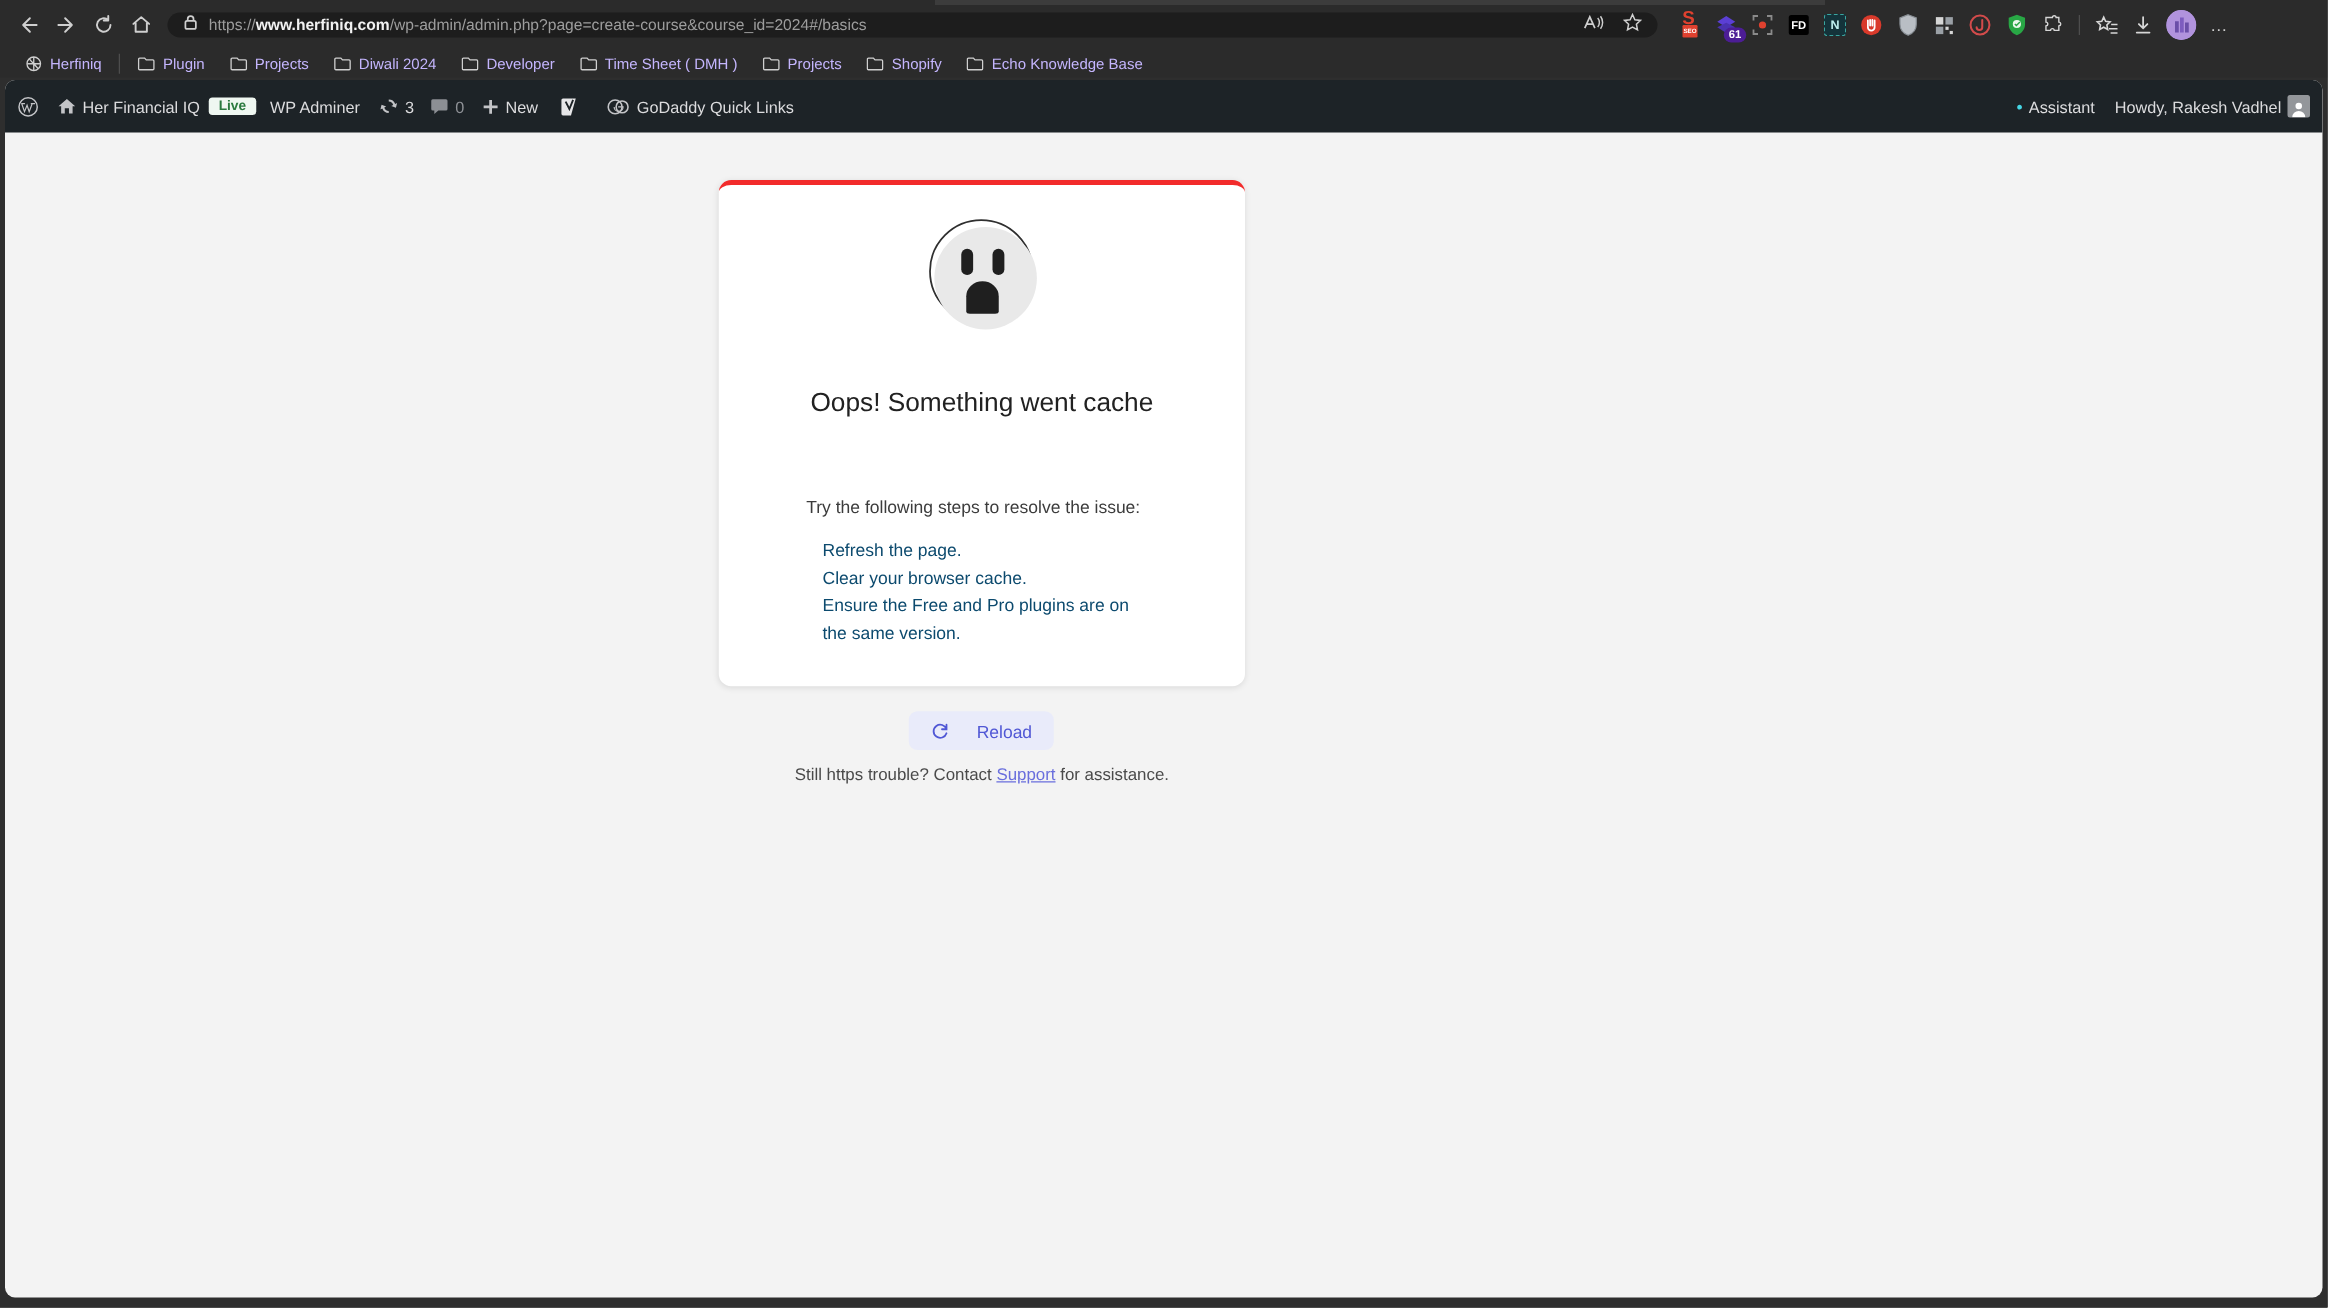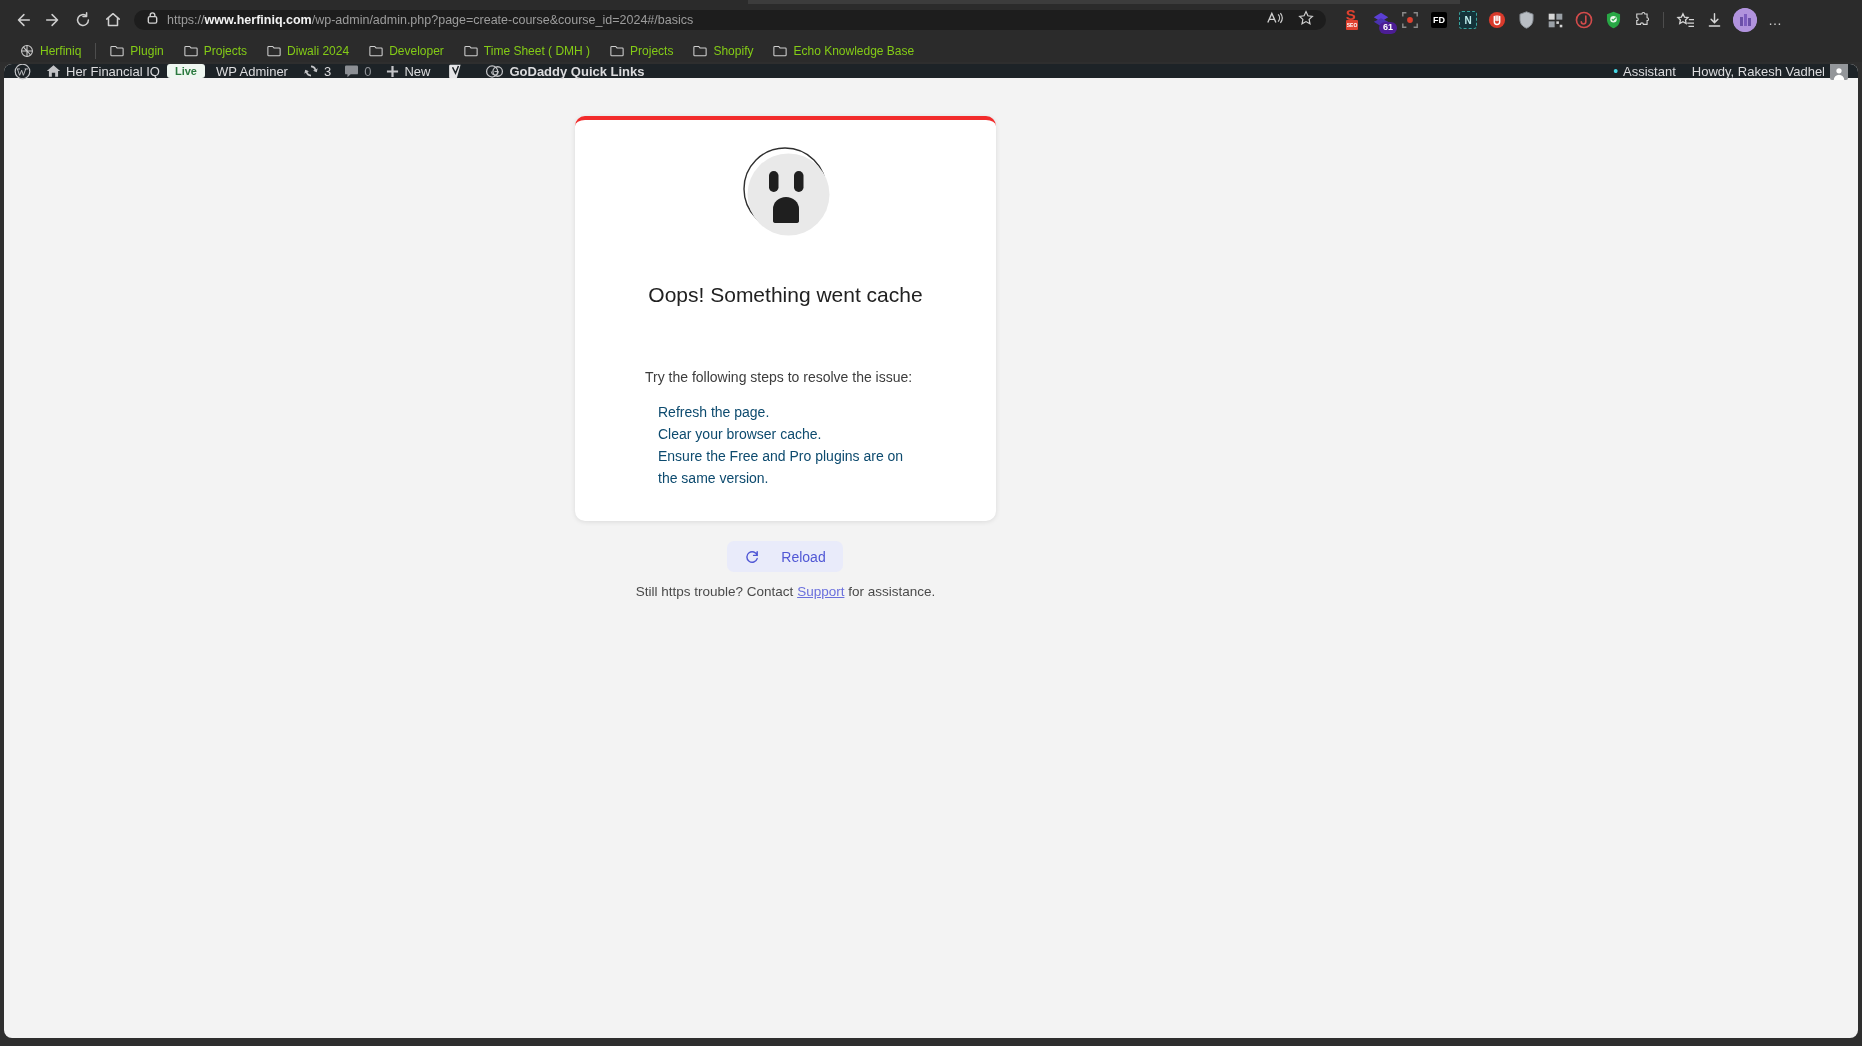--- a/index.html
+++ b/index.html
@@ -27,30 +27,30 @@
   .ext { position:relative; width:20px; height:20px; display:flex; align-items:center; justify-content:center;
          font-size:11px; }
   .badge { position:absolute; bottom:-4px; right:-6px; background:#4c1d95; color:#fff; font-size:9px;
            font-weight:bold; padding:1px 4px; border-radius:7px; line-height:1.1; }
   .vsep { width:1px; height:16px; background:#4d4d4d; margin:0 2px; }
   .avatar-browser { width:24px; height:24px; border-radius:50%; background:#b193dd; overflow:hidden; }
 
   
   .bookmarks { position:absolute; top:40px; left:0; right:0; height:22px; background:#2b2b2b;
                display:flex; align-items:center; padding:0 12px; gap:4px; }
-  .bm { display:flex; align-items:center; gap:6px; color:#84cc16; font-size:12px; padding:2px 8px;
+  .bm { display:flex; align-items:center; gap:6px; color:#c4b5fd; font-size:12px; padding:2px 8px;
         border-radius:4px; white-space:nowrap; }
   .bm svg { flex:0 0 auto; }
 
   
   .frame { position:absolute; top:64px; left:4px; right:4px; bottom:8px; background:#f3f3f3;
            border-radius:8px; overflow:hidden; }
 
   
-  .adminbar { height:14px; background:#1d2327; display:flex; align-items:center; color:#dcdcde;
+  .adminbar { height:42px; background:#1d2327; display:flex; align-items:center; color:#dcdcde;
               font-size:13px; padding:0 10px; gap:7px; }
   .ab-item { display:flex; align-items:center; gap:5px; white-space:nowrap; }
   .ab-muted { color:#8e9196; }
   .live-badge { background:#eff7f1; color:#2b7a3f; font-size:11px; font-weight:bold;
                 padding:1px 8px; border-radius:3px; }
   .assist-dot { color:#45d6e4; font-size:14px; }
   .ab-right { margin-left:auto; display:flex; align-items:center; gap:16px; }
   .avatar-wp { width:18px; height:18px; background:#93969a; border-radius:2px; display:flex;
                align-items:flex-end; justify-content:center; overflow:hidden; }
 
@@ -306,21 +306,21 @@
             <path d="M7 1 V13 M1 7 H13" stroke="#c3c4c7" stroke-width="2.4"></path>
           </svg>
         <span>New</span>
       </span>
       <span class="ab-item" style="margin-left:10px;">
         <svg width="17" height="17" viewBox="0 0 20 20">
             <path d="M4 2 H16 L11.5 18 H4 a1.5 1.5 0 0 1 -1.5 -1.5 V3.5 A1.5 1.5 0 0 1 4 2 Z" fill="#e6e6e8"></path>
             <path d="M6.5 5 L10 12 L13.5 3.5" stroke="#1d2327" stroke-width="1.8" fill="none"></path>
           </svg>
       </span>
-      <span class="ab-item" style="margin-left:14px;font-weight:bold;">
+      <span class="ab-item" style="margin-left:14px;">
         <svg width="19" height="15" viewBox="0 0 24 18" fill="none" stroke="#c3c4c7" stroke-width="1.6">
             <circle cx="9" cy="9" r="7"></circle>
             <circle cx="16" cy="9" r="6"></circle>
             <path d="M12 9 h5 a4.5 4.5 0 0 1 -9 0" stroke-width="1.2"></path>
           </svg>
         <span>GoDaddy Quick Links</span>
       </span>
 
       <span class="ab-right">
         <span class="ab-item">

